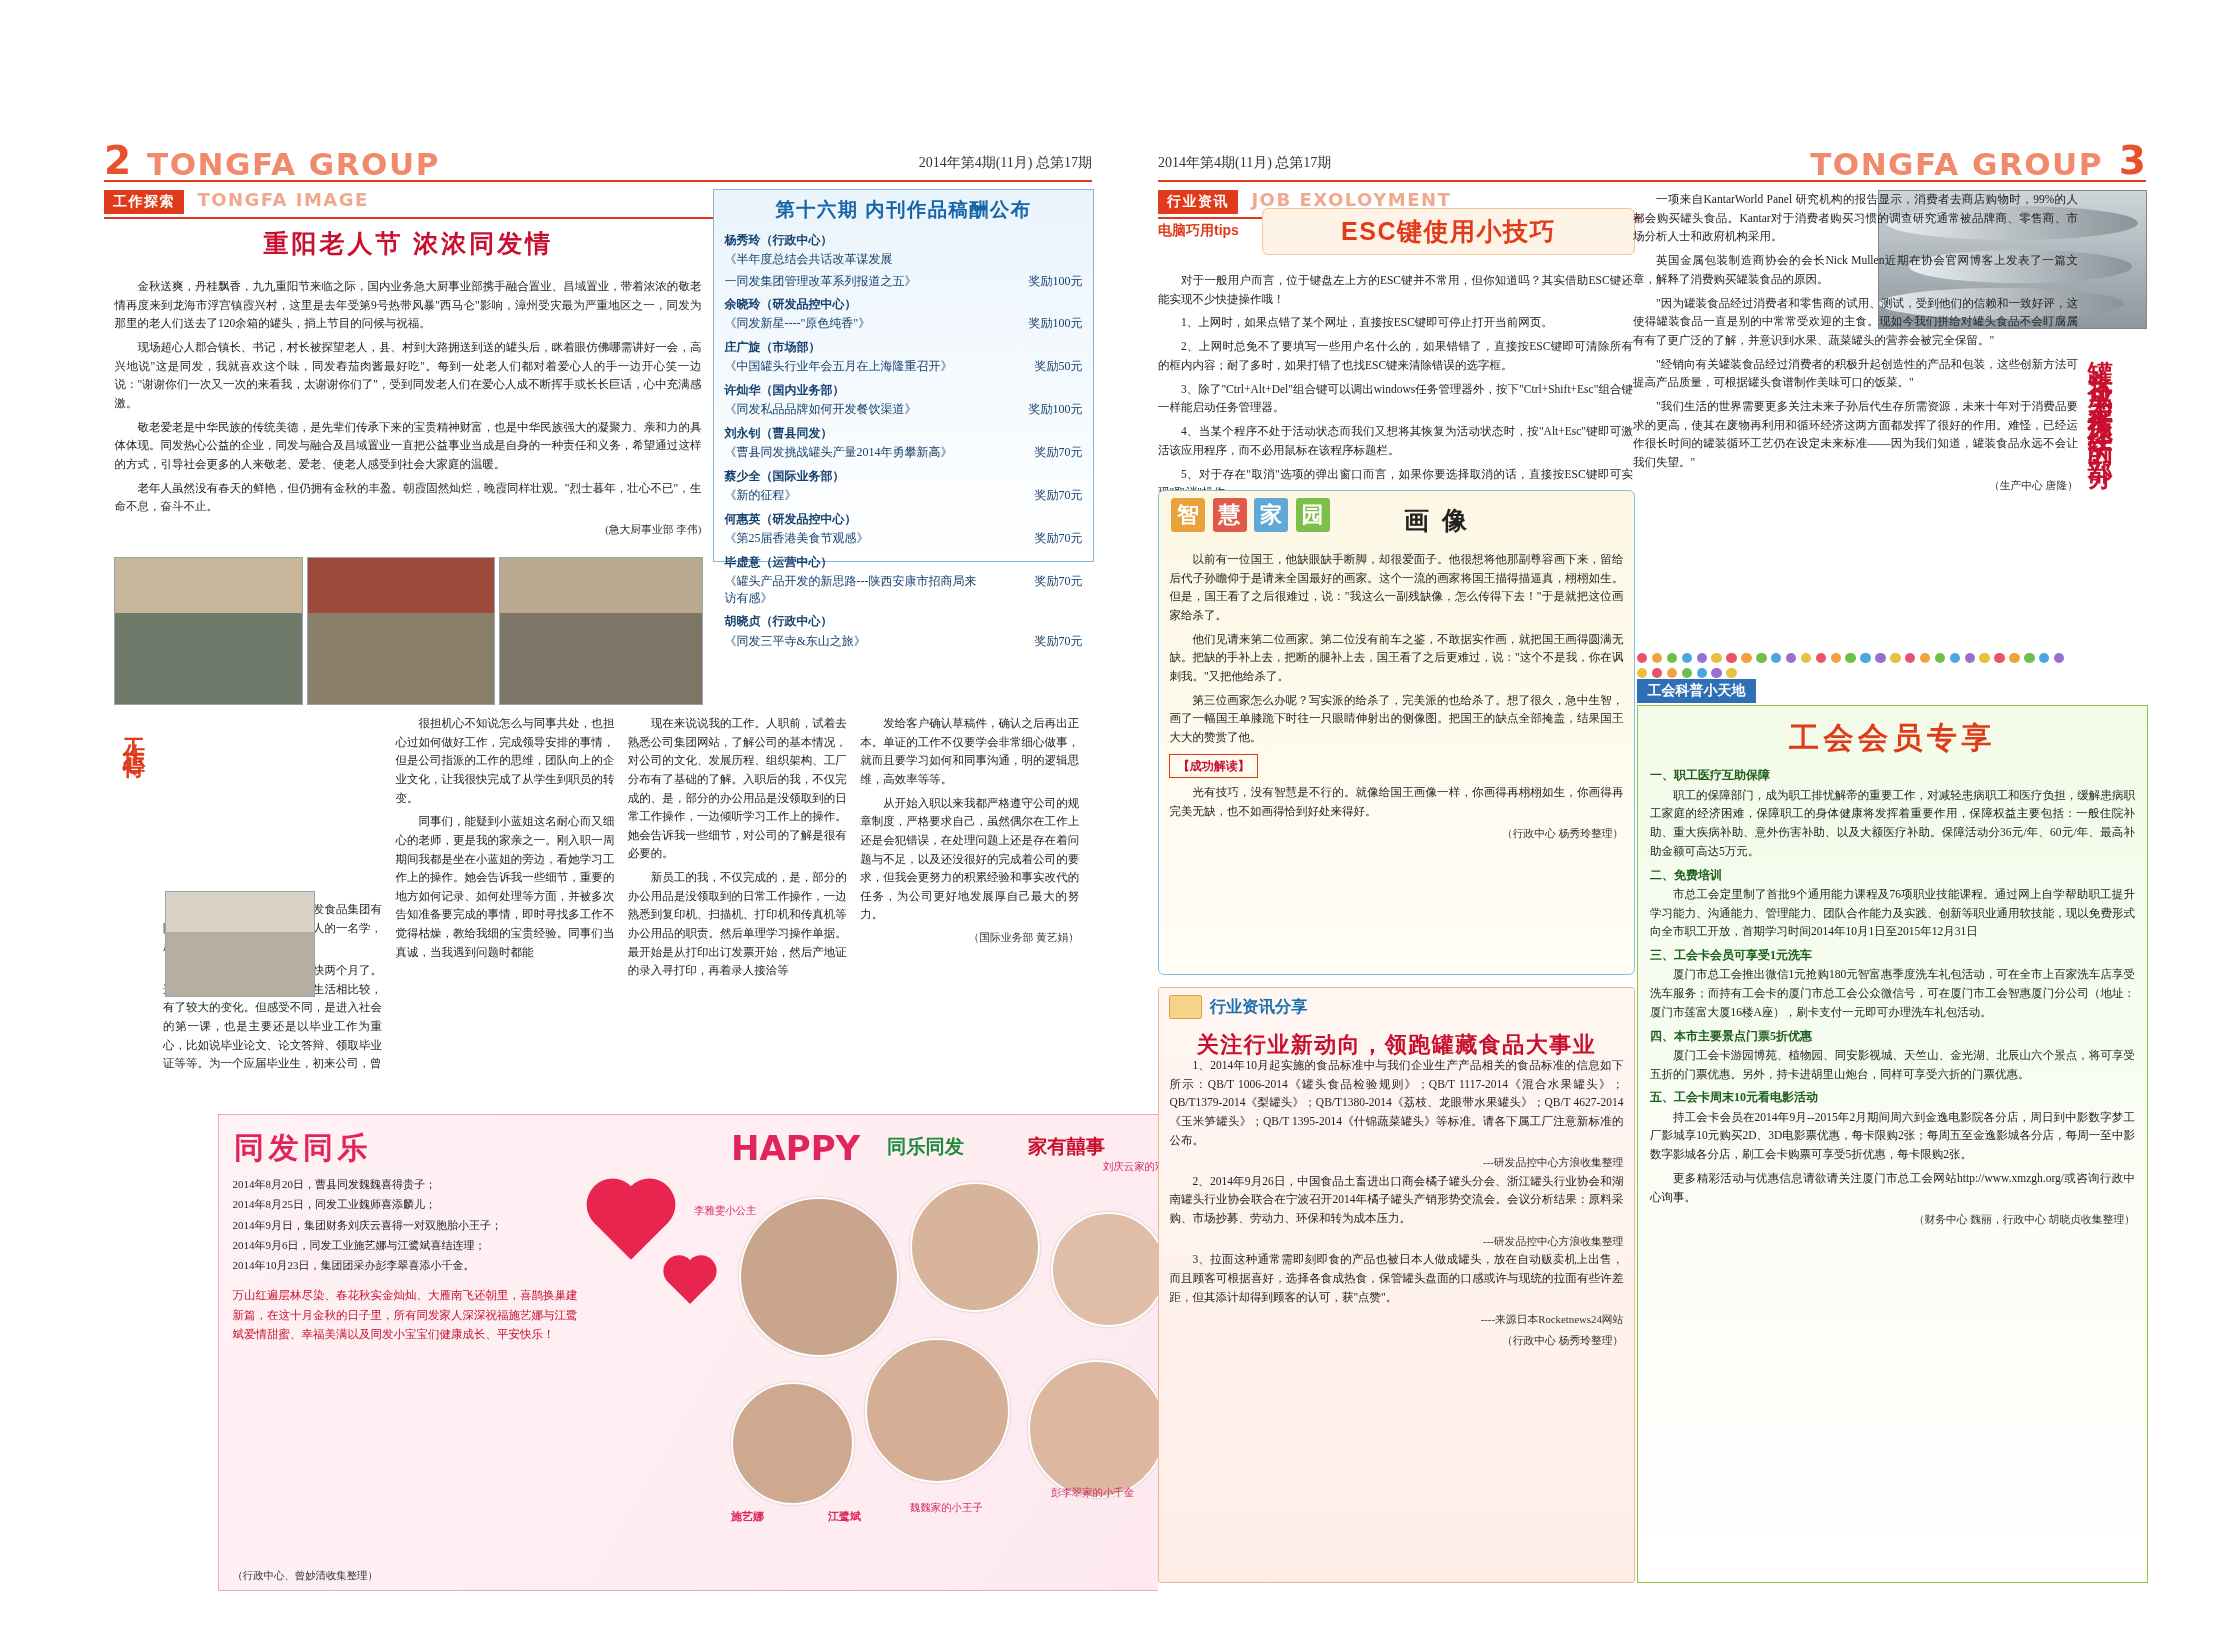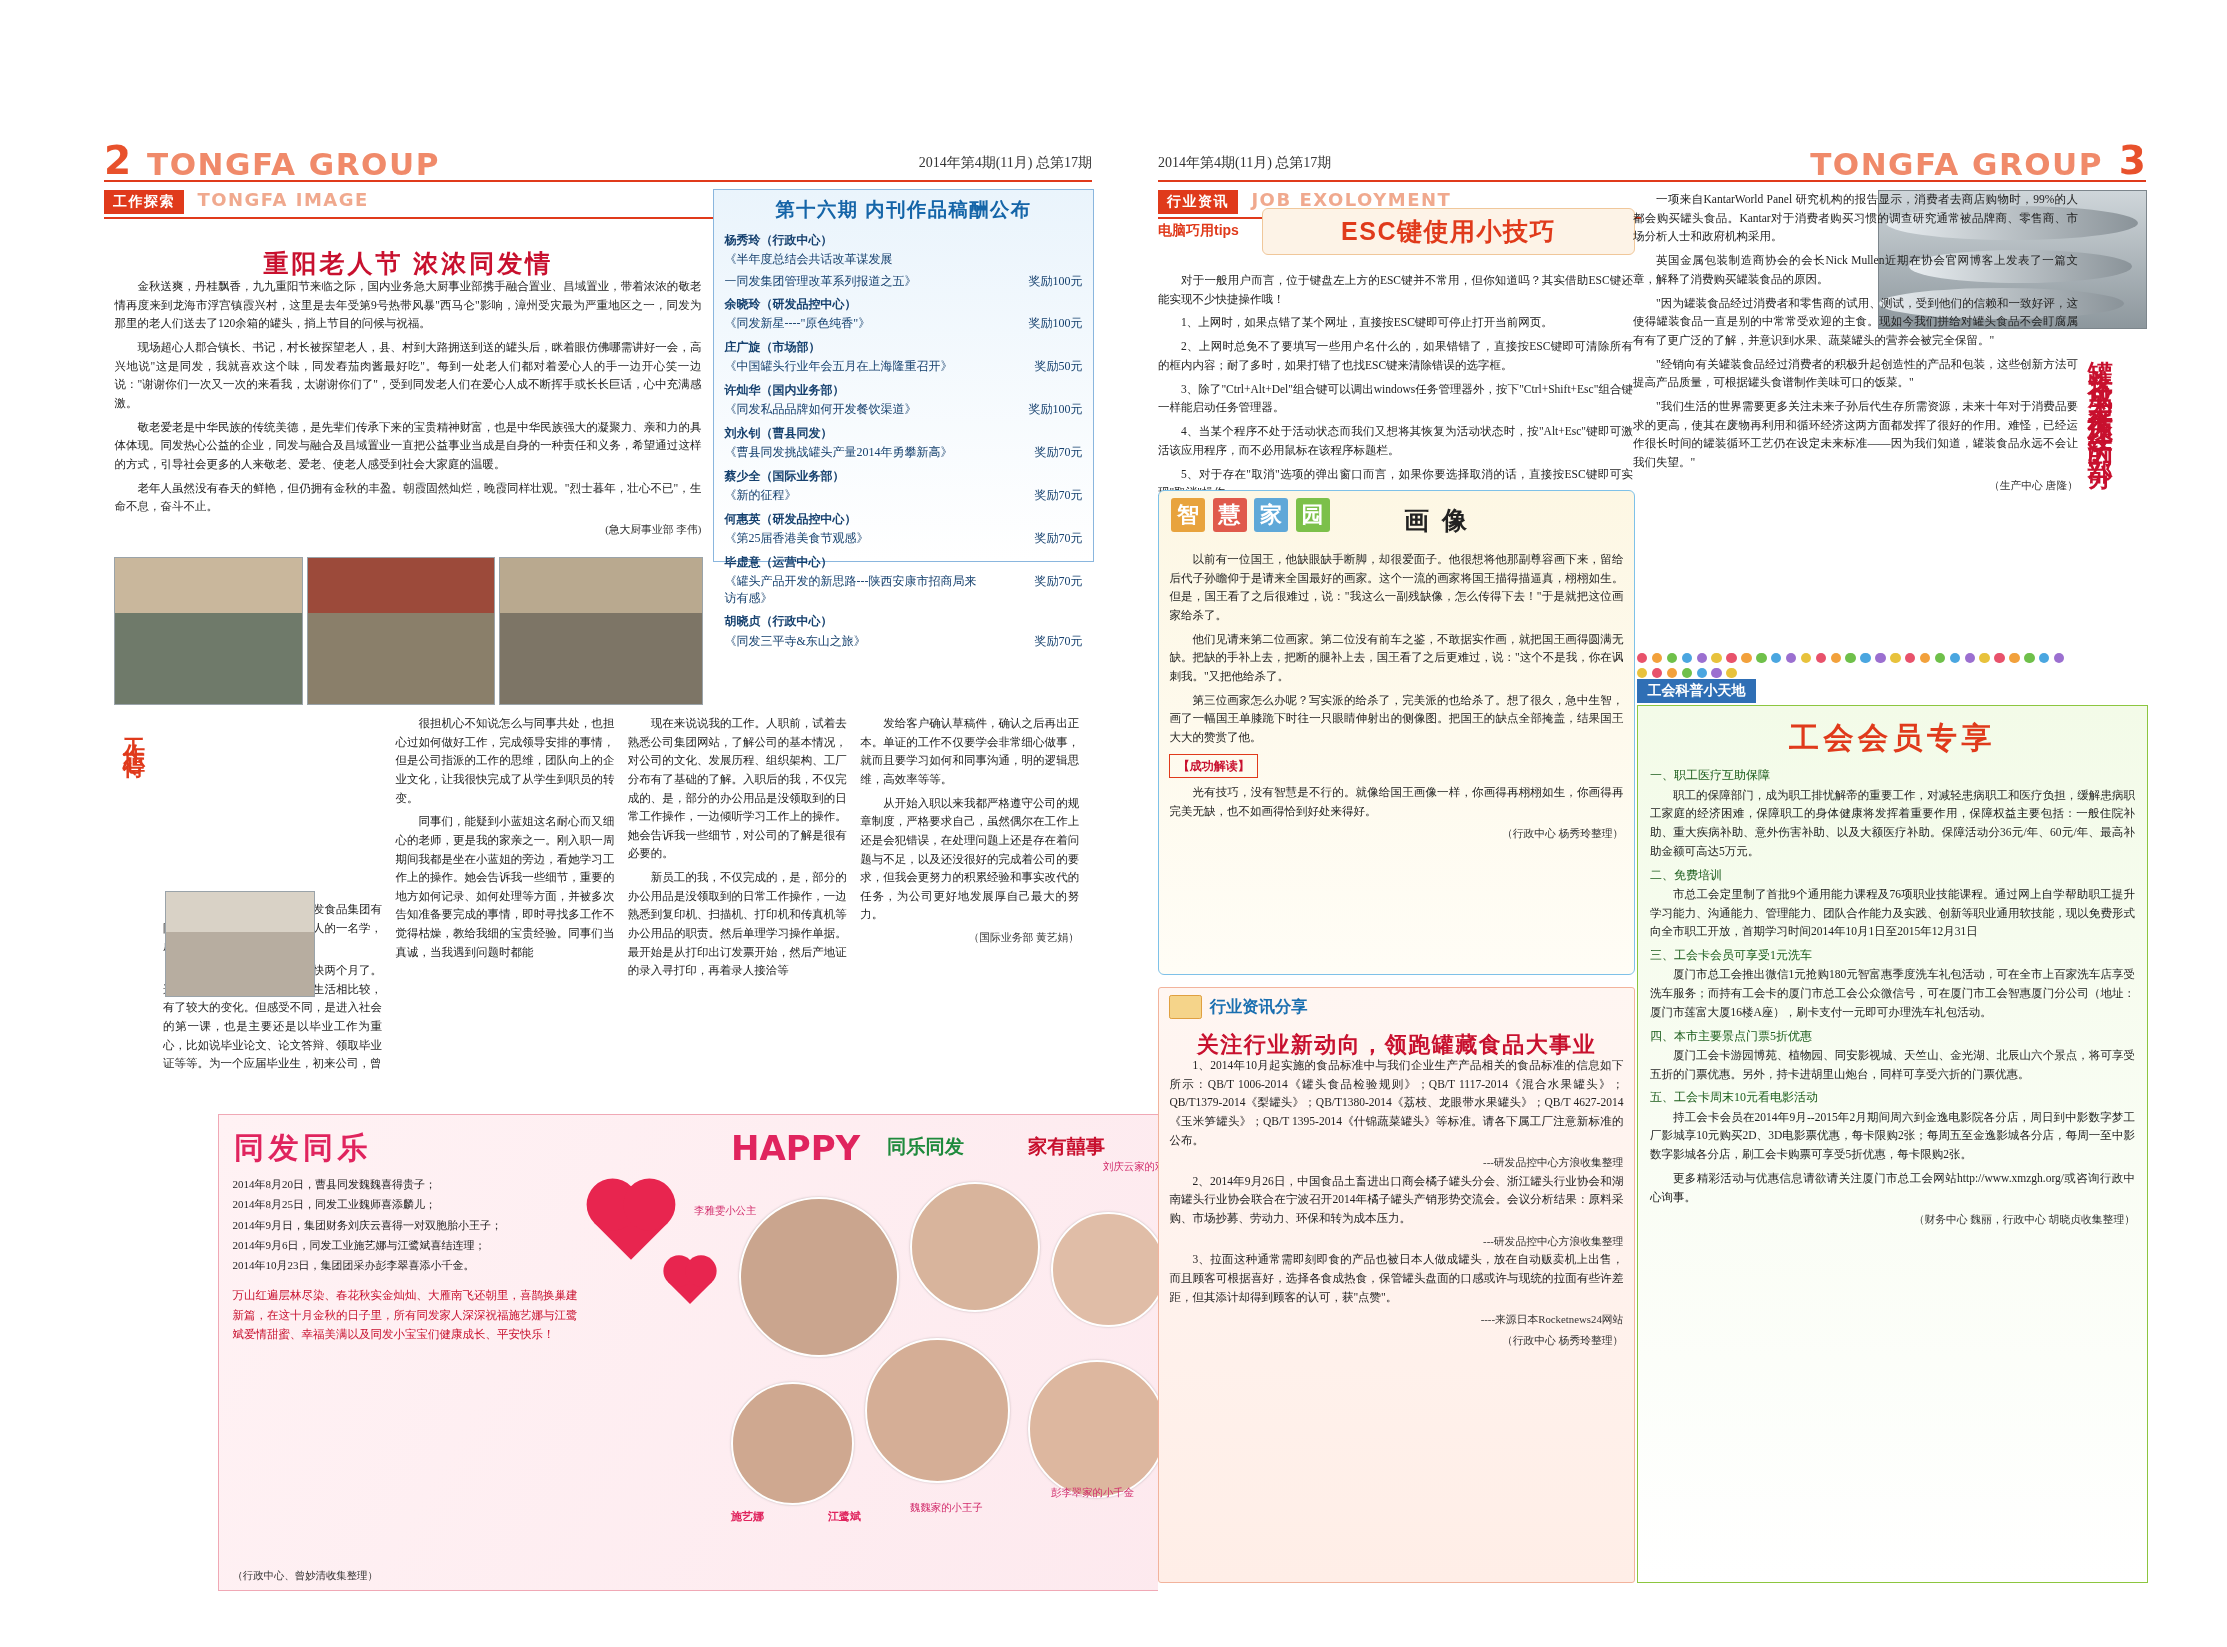--- a/index.html
+++ b/index.html
@@ -16,21 +16,21 @@
   .mast .rule{position:absolute;left:0;right:0;top:39px;height:2.2px;background:#e03a1b;}
   .mast .pgnum{position:absolute;font-family:"DejaVu Sans",sans-serif;font-weight:bold;font-size:39px;color:#e8512c;line-height:1;}
   .mast .brand{position:absolute;font-family:"DejaVu Sans",sans-serif;font-weight:bold;font-size:31px;letter-spacing:1.5px;color:#f08a6a;}
   .mast .issue{position:absolute;font-size:14px;color:#333;top:13.4px;}
 
   
   .sec-tag{display:inline-block;background:#e03a1b;color:#fff;font-size:14px;font-weight:bold;padding:3px 9px;font-family:"Liberation Sans",sans-serif;letter-spacing:1.5px;}
   .sec-en{font-family:"DejaVu Sans",sans-serif;font-weight:bold;font-size:18px;color:#f0a98e;letter-spacing:1.5px;margin-left:10.4px;}
   .sec-line{height:1.5px;background:#e03a1b;margin-top:3px;}
 
-  .hl-title{font-family:"Liberation Sans",sans-serif;font-weight:bold;font-size:25px;color:#c8102e;text-align:center;letter-spacing:3px;margin-top:20px;}
+  .hl-title{font-family:"Liberation Sans",sans-serif;font-weight:bold;font-size:25px;color:#c8102e;text-align:center;letter-spacing:3px;}
 
   .col-text{font-size:11.5px;line-height:1.62;text-align:justify;color:#222;}
   .col-text p{margin:0 0 5.2px 0;text-indent:2em;}
 
   .sig{text-align:right;font-size:10.8px;color:#333;margin-top:3px;}
 
   
   .photo{background:#bfc6cb;border:0.7px solid #9aa3a9;overflow:hidden;position:relative;}
   .photo .ph-sky{position:absolute;left:0;top:0;right:0;height:38%;}
   .photo .ph-ground{position:absolute;left:0;bottom:0;right:0;height:62%;}
@@ -60,21 +60,21 @@
   .tips-title{font-family:"Liberation Sans",sans-serif;font-weight:bold;font-size:25px;color:#e03a1b;text-align:center;letter-spacing:1.5px;}
   .zh-box{border:1.5px solid #7ec1e8;background:linear-gradient(180deg,#fdf7e4,#fffdf6);position:relative;}
   .zh-chip{display:inline-block;width:34px;height:34px;line-height:34px;text-align:center;color:#fff;font-family:"Liberation Sans",sans-serif;font-weight:bold;font-size:22px;border-radius:3px;margin-right:4.5px;}
   .solve{border:0.7px solid #e03a1b;display:inline-block;padding:1.5px 7.4px;font-size:12px;color:#c8102e;font-weight:bold;}
   .sharebox{border:0.7px solid #f2b39c;background:linear-gradient(180deg,#fff6f2,#ffeee7);}
   .share-h{font-family:"Liberation Sans",sans-serif;font-weight:bold;font-size:22px;color:#c8102e;letter-spacing:1.5px;text-align:center;}
   .vert-red{writing-mode:vertical-rl;text-orientation:upright;font-family:"Liberation Sans",sans-serif;font-weight:bold;font-size:25px;color:#c8102e;letter-spacing:7.4px;line-height:1.15;}
   .unionbox{border:1.5px solid #8cc63f;background:linear-gradient(180deg,#f3fbe8,#ffffff);}
   .union-h{font-family:"Liberation Sans",sans-serif;font-weight:bold;font-size:30px;color:#e03a1b;text-align:center;letter-spacing:4.5px;}
   .union-tag{display:inline-block;background:#2f6fb5;color:#fff;font-size:14px;font-weight:bold;padding:3px 10.4px;font-family:"Liberation Sans",sans-serif;}
-  .li-h{font-weight:normal;font-size:12px;color:#1a5c1a;}
+  .li-h{font-weight:bold;font-size:12px;color:#1a5c1a;}
   .dotrow{display:flex;gap:4.5px;}
   .dotrow i{display:block;width:10.4px;height:10.4px;border-radius:50%;}
   .pipe-img{background:linear-gradient(180deg,#cfd6da,#8d979d);border:0.7px solid #7d868c;position:relative;overflow:hidden;}
   .pipe-img .p{position:absolute;border-radius:50%;background:linear-gradient(90deg,#e9eef1,#8a9399);}
 </style>
 </head>
 <body>
 
 <div class="page">
 

